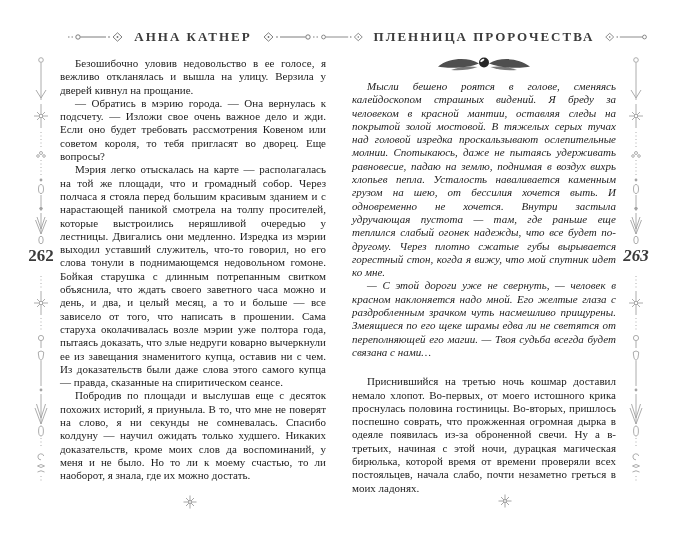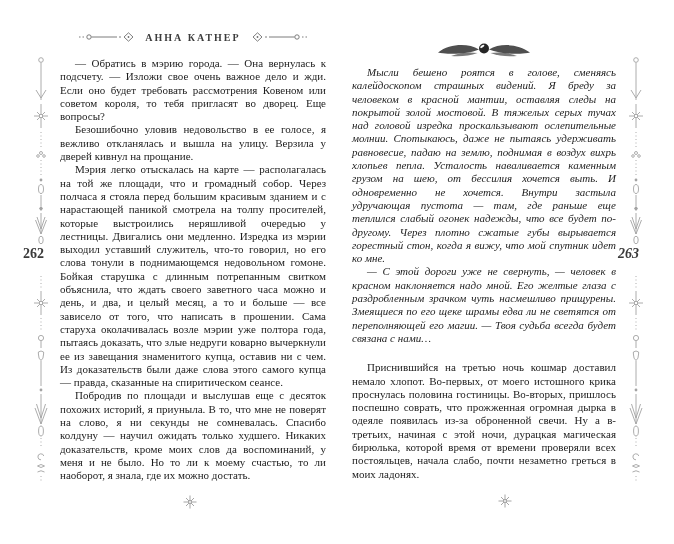--- a/index.html
+++ b/index.html
@@ -9,41 +9,41 @@
     font-family:"Liberation Serif", serif;
   }
   .page{position:absolute;top:30px;}
   .page-left{left:60px;width:266px;}
   .page-right{left:352px;width:264px;}
 
   .running-head{
     display:flex;align-items:center;justify-content:center;gap:10px;height:14px;
   }
   .head-title{
-    font-size:10px;font-weight:bold;letter-spacing:2px;color:#3c3c3c;
+    font-size:13px;font-weight:bold;letter-spacing:2px;color:#3c3c3c;
     white-space:nowrap;
   }
   .flourish{flex:0 0 auto;display:block;}
   .flourish.mirror{transform:scaleX(-1);}
 
   .body-text{margin-top:13px;}
   .body-text p{
     margin:0;font-size:11px;line-height:13.3px;text-align:justify;
     text-indent:15px;color:#1c1c1c;
   }
   .dream p{font-style:italic;}
   .para-gap{margin-top:16px !important;}
 
   .chapter-ornament{display:flex;justify-content:center;margin-top:8px;height:24px;align-items:center;}
   .page-right .body-text{margin-top:4px;}
 
   .margin-col{position:absolute;}
   .page-number{
-    position:absolute;width:36px;
-    font-size:14px;font-weight:bold;color:#3a3a3a;
+    position:absolute;width:36px;text-align:center;
+    font-size:17px;font-weight:bold;color:#3a3a3a;
   }
   #pagenum-left{left:23px;top:246px;}
   #pagenum-right{left:618px;top:246px;font-style:italic;}
   #chain-top-left{left:33px;top:56px;}
   #chain-bottom-left{left:33px;top:274px;}
   #chain-top-right{left:628px;top:56px;}
   #chain-bottom-right{left:628px;top:274px;}
 
   .end-star{position:absolute;}
   #end-star-left{left:183px;top:495px;}
@@ -163,28 +163,37 @@
   <div class="running-head">
     <svg class="flourish" width="56" height="12" viewBox="0 0 56 12">
         <use href="#flourish-shape"></use>
       </svg>
     <span class="head-title">АННА КАТНЕР</span>
     <svg class="flourish mirror" width="56" height="12" viewBox="0 0 56 12">
         <use href="#flourish-shape"></use>
       </svg>
   </div>
   <div class="body-text">
+    <p>Безошибочно уловив недовольство в ее голосе, я вежливо откланялась и вышла на улицу. Верзила у дверей кивнул на прощание.</p>
     <p>— Обратись в мэрию города. — Она вернулась к подсчету. — Изложи свое очень важное дело и жди. Если оно будет требовать рассмотрения Ковеном или советом короля, то тебя пригласят во дворец. Еще вопросы?</p>
-    <p>Безошибочно уловив недовольство в ее голосе, я вежливо откланялась и вышла на улицу. Верзила у дверей кивнул на прощание.</p>
     <p>Мэрия легко отыскалась на карте — располагалась на той же площади, что и громадный собор. Через полчаса я стояла перед большим красивым зданием и с нарастающей паникой смотрела на толпу просителей, которые выстроились неряшливой очередью у лестницы. Двигались они медленно. Изредка из мэрии выходил уставший служитель, что-то говорил, но его слова тонули в поднимающемся недовольном гомоне. Бойкая старушка с длинным потрепанным свитком объяснила, что ждать своего заветного часа можно и день, и два, и целый месяц, а то и больше — все зависело от того, что написать в прошении. Сама старуха околачивалась возле мэрии уже полтора года, пытаясь доказать, что злые недруги коварно вычеркнули ее из завещания знаменитого купца, оставив ни с чем. Из доказательств были даже слова этого самого купца — правда, сказанные на спиритическом сеансе.</p>
     <p>Побродив по площади и выслушав еще с десяток похожих историй, я приуныла. В то, что мне не поверят на слово, я ни секунды не сомневалась. Спасибо колдуну — научил ожидать только худшего. Никаких доказательств, кроме моих слов да воспоминаний, у меня и не было. Но то ли к моему счастью, то ли наоборот, я знала, где их можно достать.</p>
   </div>
 </div>
 
 <div class="page page-right">
+  <div class="running-head">
+    <svg class="flourish" width="44" height="12" viewBox="6 0 50 12">
+        <use href="#flourish-shape"></use>
+      </svg>
+    <span class="head-title">ПЛЕННИЦА ПРОРОЧЕСТВА</span>
+    <svg class="flourish mirror" width="44" height="12" viewBox="6 0 50 12">
+        <use href="#flourish-shape"></use>
+      </svg>
+  </div>
 
   <div class="chapter-ornament">
     <svg width="96" height="22" viewBox="0 0 96 22">
       <g fill="#4f4f4f">
         <path d="M2 13.5 C14 4.5 32 4 43 10.5 C33 14.5 18 15.8 7 14.2 C5 14 3.3 13.8 2 13.5 Z"></path>
         <path d="M15 17 C24 13.5 34 12.8 41.5 14 C33.5 17 24 17.8 15 17 Z" opacity="0.75"></path>
         <g transform="translate(96 0) scale(-1 1)">
           <path d="M2 13.5 C14 4.5 32 4 43 10.5 C33 14.5 18 15.8 7 14.2 C5 14 3.3 13.8 2 13.5 Z"></path>
           <path d="M15 17 C24 13.5 34 12.8 41.5 14 C33.5 17 24 17.8 15 17 Z" opacity="0.75"></path>
         </g>

